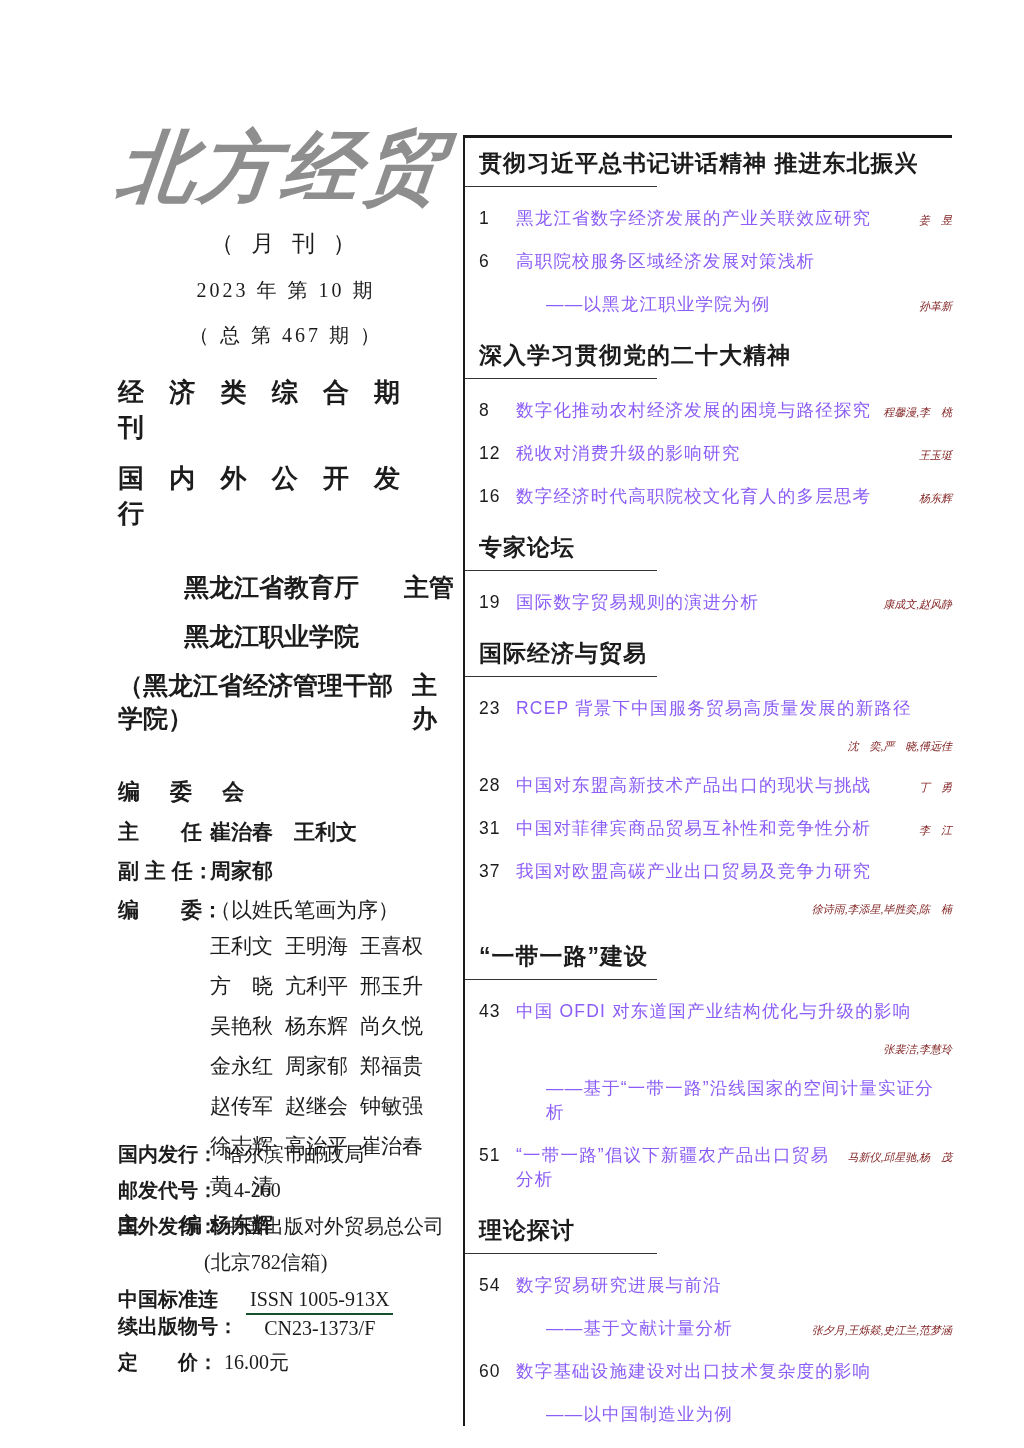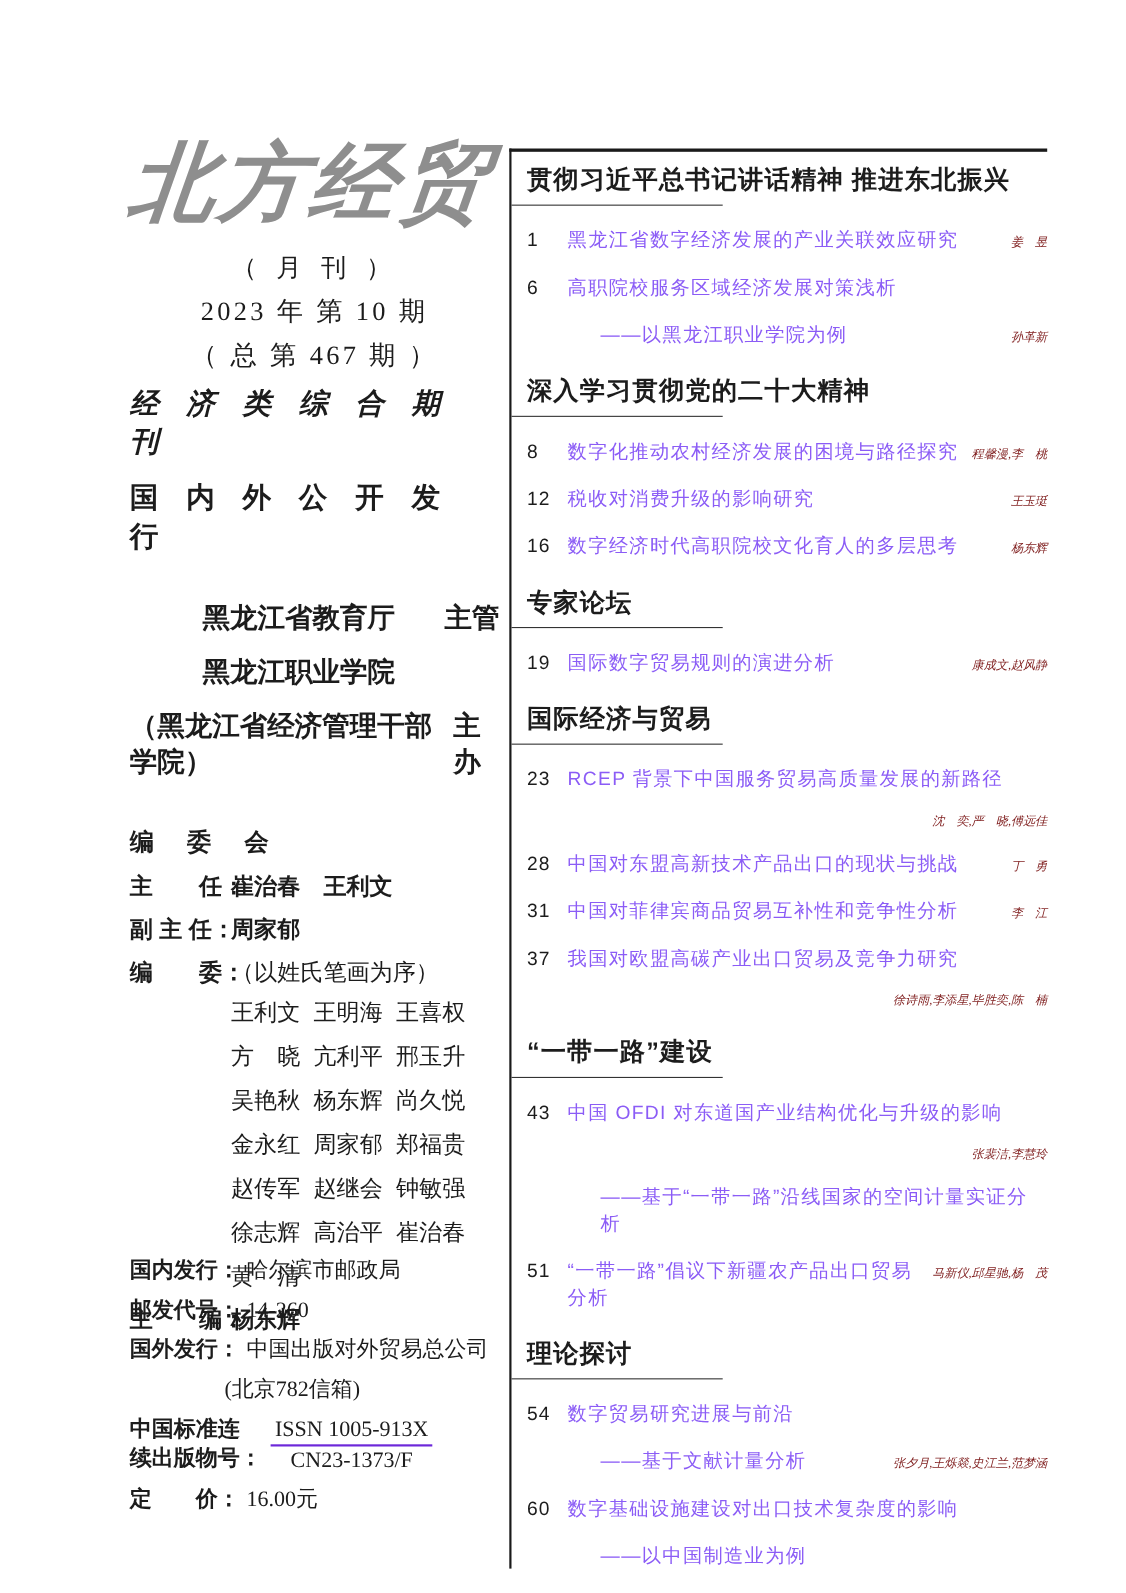--- a/index.html
+++ b/index.html
@@ -9,24 +9,24 @@
   }
   
   .masthead{position:absolute;left:118px;top:128px;width:336px;}
   .logo{
     font-family:"DejaVu Serif", serif;font-size:78px;font-weight:bold;font-style:italic;
     color:#8e8e8e;letter-spacing:4px;line-height:1.0;transform:skewX(-6deg);
     white-space:nowrap;
   }
   .freq{font-family:"Liberation Serif", serif;font-size:23px;text-align:center;
     letter-spacing:6px;margin-top:22px;}
-  .issue{font-family:"Liberation Serif", serif;font-size:24px;text-align:center;
-    letter-spacing:3px;margin-top:8px;}
+  .issue{font-family:"Liberation Serif", serif;font-size:20px;text-align:center;
+    letter-spacing:3px;margin-top:18px;}
   .jtype{font-size:26px;font-weight:bold;letter-spacing:9px;margin-top:16px;text-align:left;}
-  .jtype.first{margin-top:10px;font-style:italic;}
+  .jtype.first{margin-top:26px;}
   .orgs{margin-top:40px;font-size:25px;font-weight:bold;}
   .org-row{display:flex;justify-content:space-between;margin-top:16px;}
   .org-row .ind{padding-left:66px;}
   .cmt{margin-top:42px;}
   .cmt-title{font-size:22px;font-weight:bold;letter-spacing:12px;}
   .cmt-line{display:flex;font-size:21px;margin-top:11px;}
   .cmt-label{font-weight:bold;width:92px;flex-shrink:0;white-space:nowrap;}
   .cmt-strong{font-weight:bold;white-space:nowrap;}
   .cmt-normal{font-family:"Liberation Serif", serif;white-space:nowrap;}
   .members{margin-left:92px;margin-top:8px;display:grid;
@@ -35,21 +35,21 @@
   .members span{white-space:nowrap;}
   
   .pubinfo{position:absolute;left:118px;top:1132px;width:340px;font-size:20px;}
   .pub-line{display:flex;margin-top:9px;align-items:baseline;}
   .pub-label{font-weight:bold;white-space:nowrap;flex-shrink:0;}
   .pub-value{font-family:"Liberation Serif", serif;margin-left:6px;white-space:nowrap;}
   .pub-value.indent{margin-left:86px;}
   .issn-row{display:flex;margin-top:10px;align-items:flex-end;}
   .issn-label{font-weight:bold;line-height:1.35;white-space:pre-line;}
   .issn-frac{font-family:"Liberation Serif", serif;margin-left:8px;text-align:center;}
-  .issn-top{border-bottom:2px solid #6d28d9;padding:0 4px 2px 4px;}
+  .issn-top{border-bottom:2px solid #14532d;padding:0 4px 2px 4px;}
   .issn-bot{padding-top:2px;}
   
   .toc{
     position:absolute;left:463px;top:135px;width:489px;
     border-top:3px solid #1a1a1a;border-left:2px solid #1a1a1a;
     padding:0 0 0 14px;min-height:1200px;box-sizing:border-box;
   }
   .sec-title{font-size:23px;font-weight:bold;letter-spacing:1px;margin-top:24px;}
   .sec-title.first{margin-top:10px;}
   .sec-rule{border-bottom:1.5px solid #333;width:192px;margin-left:-14px;

